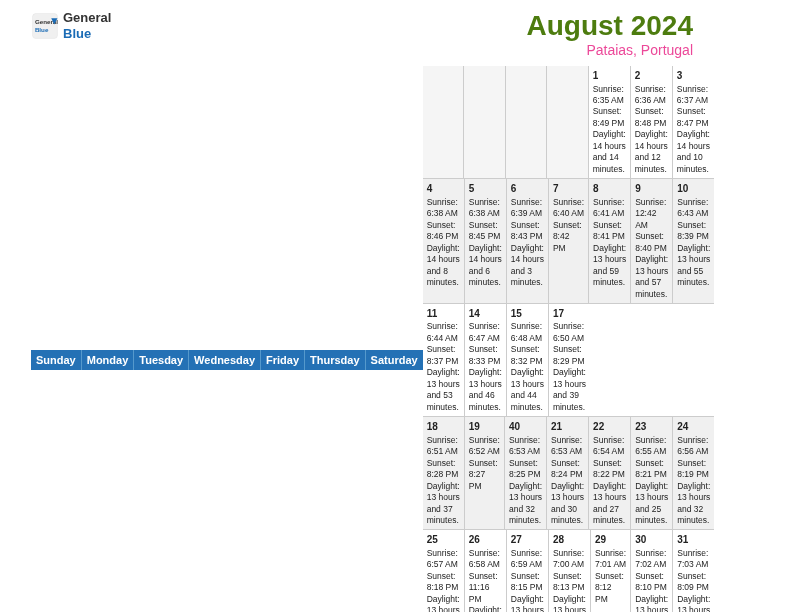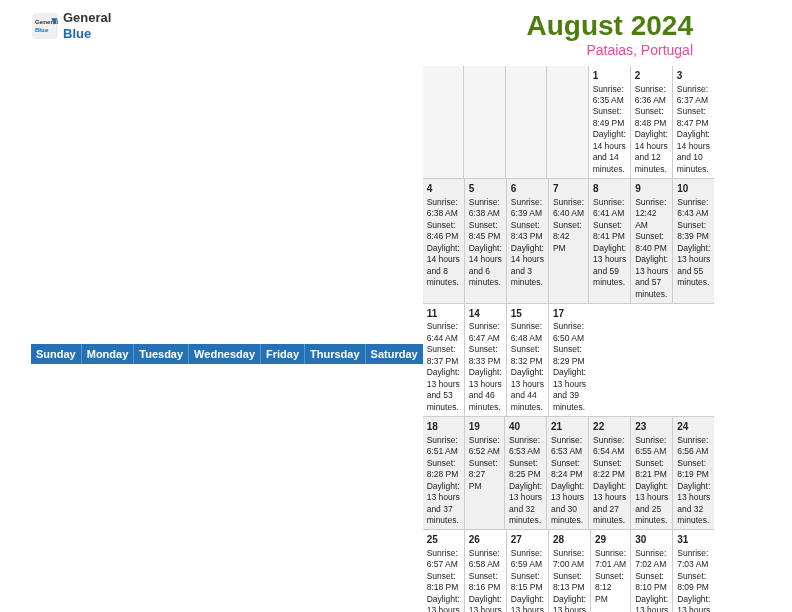--- a/index.html
+++ b/index.html
@@ -294,21 +294,21 @@
         <div class="cal-row">
           <div class="cal-cell">
             <div class="day-num">25</div>
             <div>Sunrise: 6:57 AM</div>
             <div>Sunset: 8:18 PM</div>
             <div>Daylight: 13 hours and 20 minutes.</div>
           </div>
           <div class="cal-cell">
             <div class="day-num">26</div>
             <div>Sunrise: 6:58 AM</div>
-            <div>Sunset: 8:16 PM</div>
+            <div>Sunset: 11:16 PM</div>
             <div>Daylight: 13 hours and 18 minutes.</div>
           </div>
           <div class="cal-cell">
             <div class="day-num">27</div>
             <div>Sunrise: 6:59 AM</div>
             <div>Sunset: 8:15 PM</div>
             <div>Daylight: 13 hours and 15 minutes.</div>
           </div>
           <div class="cal-cell">
             <div class="day-num">28</div>

